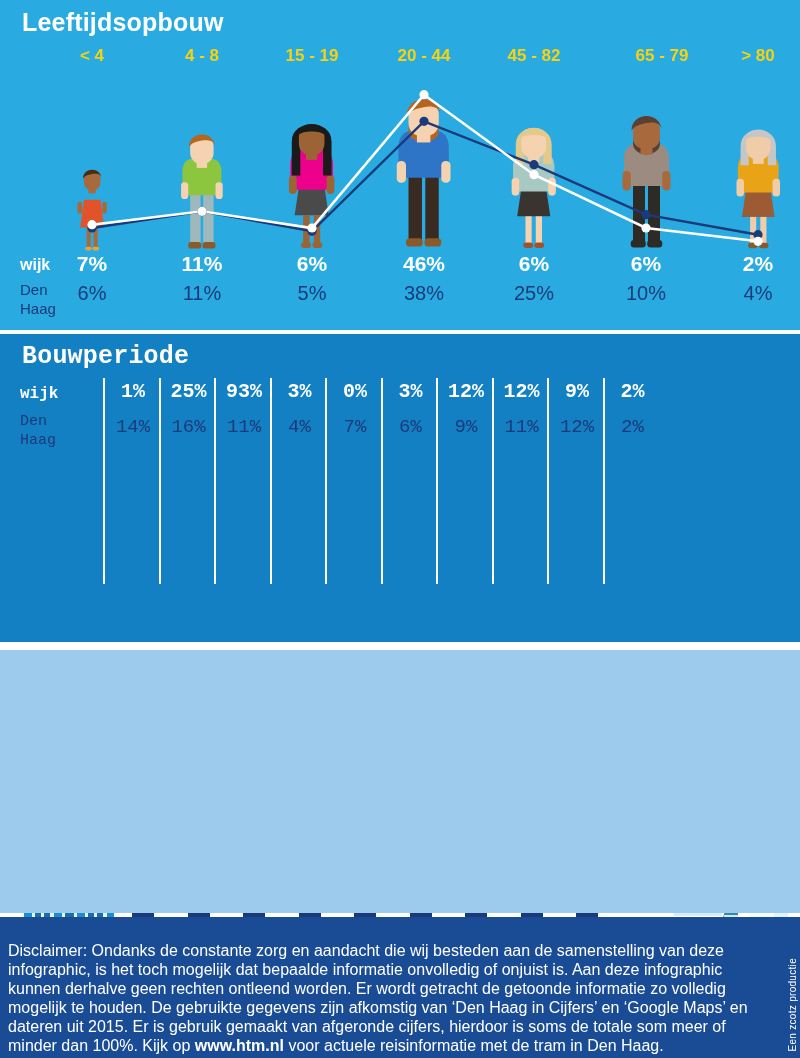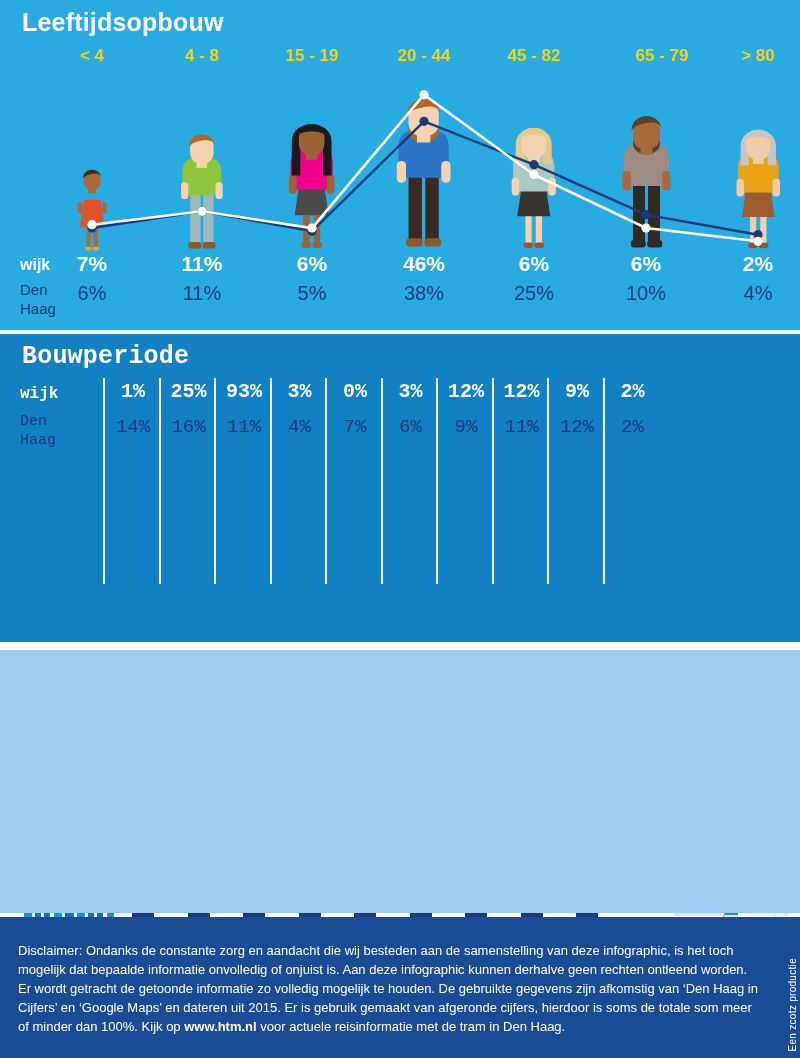--- a/index.html
+++ b/index.html
@@ -96,22 +96,22 @@
     position: absolute; left: 0; top: 650px; width: 800px; height: 263px;
     background: #9DCBEE;
   }
 
   
   .sec-disc {
     position: absolute; left: 0; top: 917px; width: 800px; height: 141px;
     background: #1A4C96;
   }
   .disc-text {
-    position: absolute; left: 18px; top: 24px; width: 742px;
-    color: #ffffff; font-size: 13px; line-height: 19px;
+    position: absolute; left: 8px; top: 24px; width: 742px;
+    color: #ffffff; font-size: 16px; line-height: 19px;
   }
   .disc-text b { font-weight: bold; }
   .credit {
     position: absolute; right: 2px; bottom: 6px;
     writing-mode: vertical-rl; transform: rotate(180deg);
     color: #ffffff; font-size: 10px; letter-spacing: .3px;
   }
   .white-gap { position: absolute; left: 0; width: 800px; background: #ffffff; }
 </style>
 </head>

